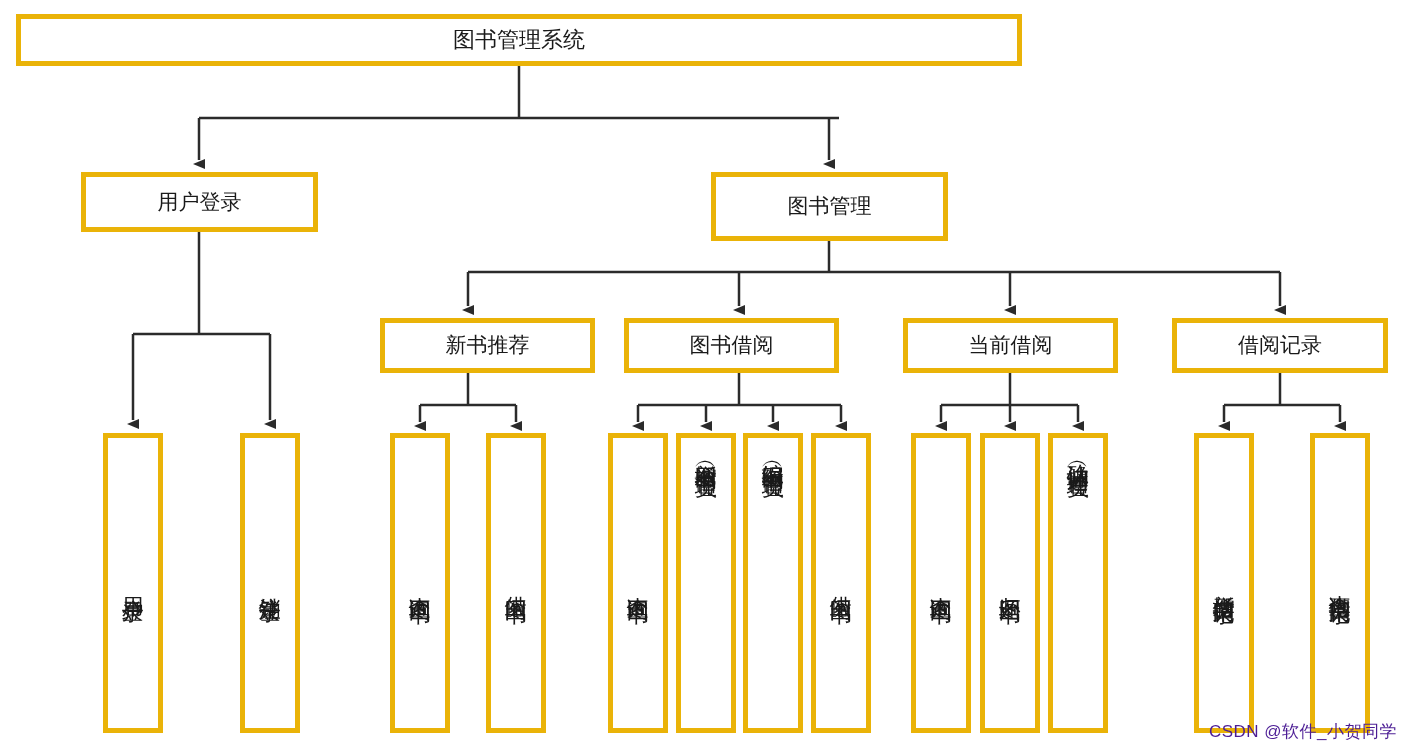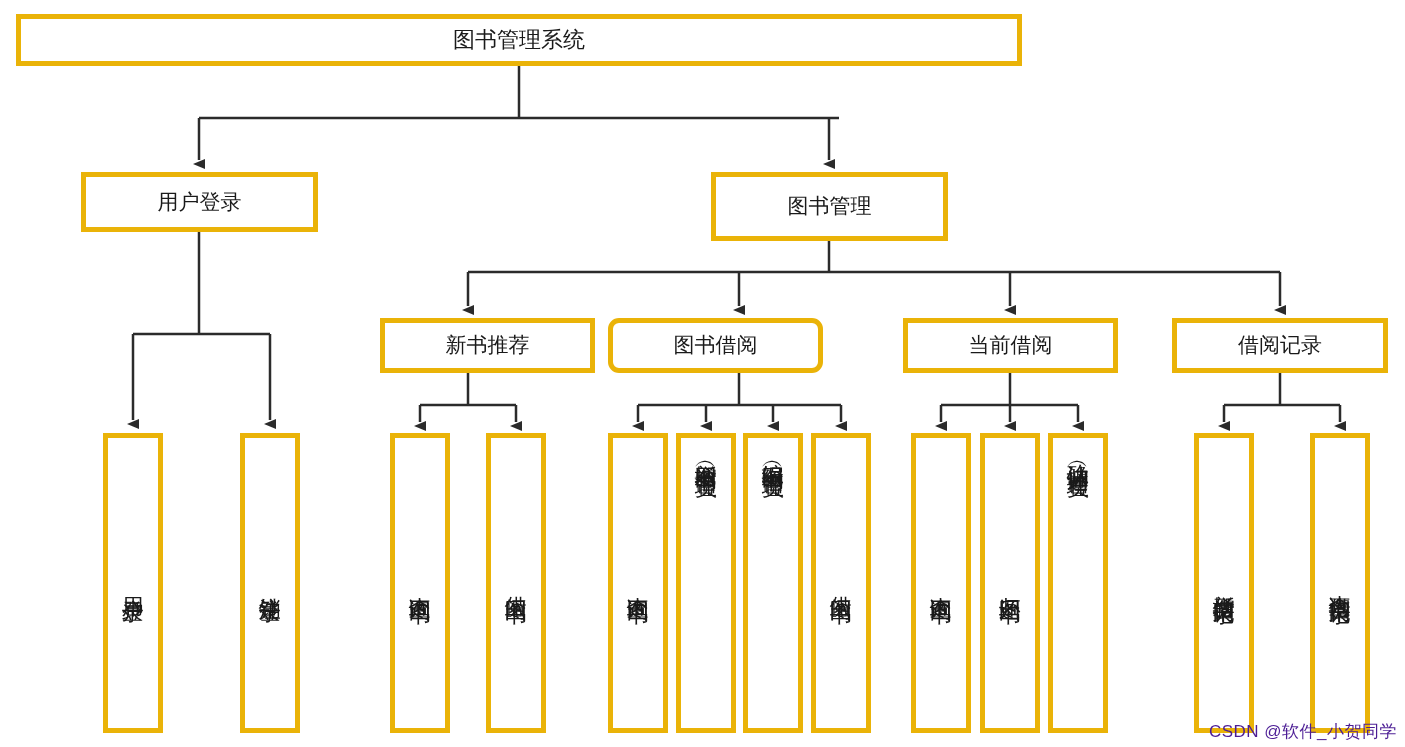--- a/index.html
+++ b/index.html
@@ -127,21 +127,21 @@
       <path d="M1340,405 L1340,422" marker-end="url(#arrow)"></path>
     </g>
   </svg>
 
   <div class="node root" style="left:16px; top:14px; width:1006px; height:52px;">图书管理系统</div>
 
   <div class="node level2" style="left:81px; top:172px; width:237px; height:60px;">用户登录</div>
   <div class="node level2" style="left:711px; top:172px; width:237px; height:69px;">图书管理</div>
 
   <div class="node level3" style="left:361px; top:318px; width:215px; height:55px;margin-left:19px;">新书推荐</div>
-  <div class="node level3" style="left:608px; top:318px; width:215px; height:55px;border-radius:11px;">图书借阅</div>
+  <div class="node level3" style="left:624px; top:318px; width:215px; height:55px;">图书借阅</div>
   <div class="node level3" style="left:1172px; top:318px; width:216px; height:55px;">借阅记录</div>
   <div class="node level3" style="left:903px; top:318px; width:215px; height:55px;">当前借阅</div>
 
   <div class="node leaf" style="left:103px; top:433px; width:60px; height:300px;">用户登录</div>
   <div class="node leaf" style="left:240px; top:433px; width:60px; height:300px;">注销登录</div>
 
   <div class="node leaf" style="left:390px; top:433px; width:60px; height:300px;">查询图书</div>
   <div class="node leaf" style="left:486px; top:433px; width:60px; height:300px;">借阅图书</div>
 
   <div class="node leaf" style="left:608px; top:433px; width:60px; height:300px;">查询图书</div>

